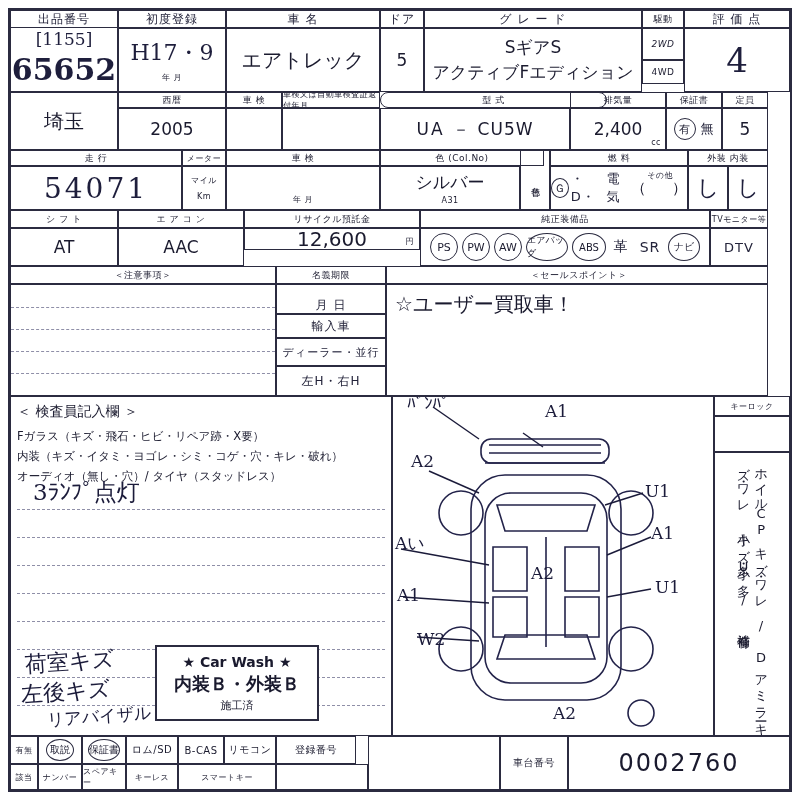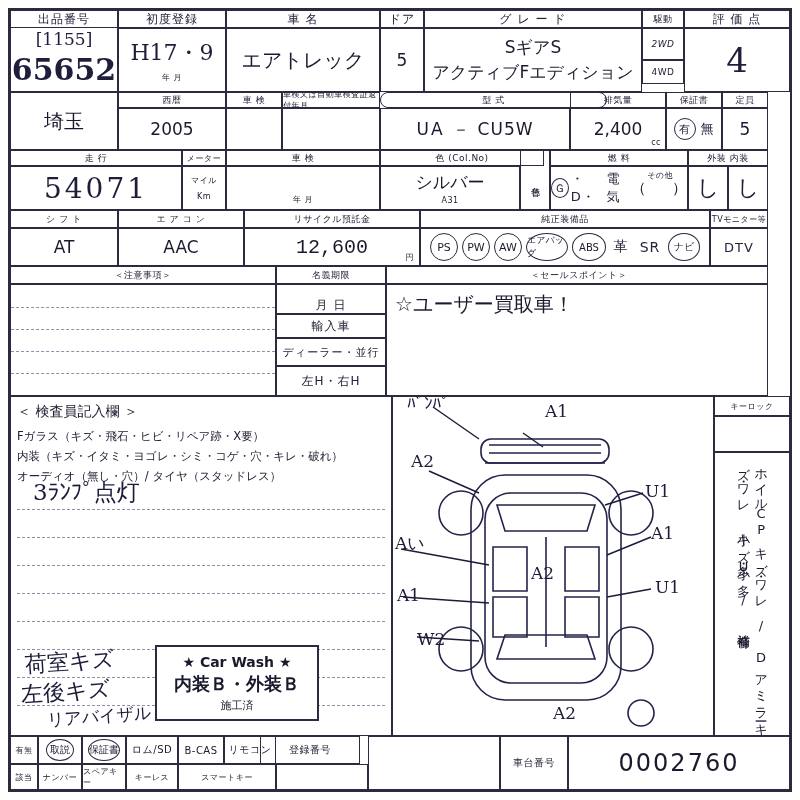--- a/index.html
+++ b/index.html
@@ -207,21 +207,21 @@
   <div class="cell" style="left:118px;top:210px;width:126px;height:18px;">
     <span class="lbl-sm">エ ア コ ン</span>
   </div>
   <div class="cell" style="left:118px;top:228px;width:126px;height:38px;">
     <span class="val">AAC</span>
   </div>
 
   <div class="cell" style="left:244px;top:210px;width:176px;height:18px;">
     <span class="lbl-sm">リサイクル預託金</span>
   </div>
-  <div class="cell" style="left:244px;top:228px;width:176px;height:38px;position:absolute;font-family:Liberation Mono, monospace;">
+  <div class="cell" style="left:244px;top:228px;width:176px;height:22px;position:absolute;">
     <span class="val" style="font-size:20px;">12,600</span>
     <span class="tiny" style="position:absolute;right:5px;bottom:2px;">円</span>
   </div>
 
   <div class="cell" style="left:420px;top:210px;width:290px;height:18px;">
     <span class="lbl-sm">純正装備品</span>
   </div>
   <div class="cell" style="left:420px;top:228px;width:290px;height:38px;">
     <div style="display:flex;align-items:center;gap:4px;">
       <span class="ov" style="width:26px;height:26px;font-size:11px;">PS</span>
@@ -386,21 +386,21 @@
   </div>
   <div class="cell" style="left:126px;top:736px;width:52px;height:28px;">
     <span class="tiny" style="font-size:10px;">ロム/SD</span>
   </div>
   <div class="cell" style="left:178px;top:736px;width:46px;height:28px;">
     <span class="tiny" style="font-size:10px;">B-CAS</span>
   </div>
   <div class="cell" style="left:224px;top:736px;width:52px;height:28px;">
     <span class="tiny" style="font-size:10px;">リモコン</span>
   </div>
-  <div class="cell" style="left:260px;top:736px;width:100px;height:28px;">
+  <div class="cell" style="left:276px;top:736px;width:80px;height:28px;">
     <span class="tiny" style="font-size:10px;">登録番号</span>
   </div>
   <div class="cell" style="left:368px;top:736px;width:132px;height:54px;"></div>
 
   <div class="cell" style="left:38px;top:764px;width:44px;height:26px;">
     <span class="tiny">ナンバー</span>
   </div>
   <div class="cell" style="left:82px;top:764px;width:44px;height:26px;">
     <span class="tiny">スペアキー</span>
   </div>

